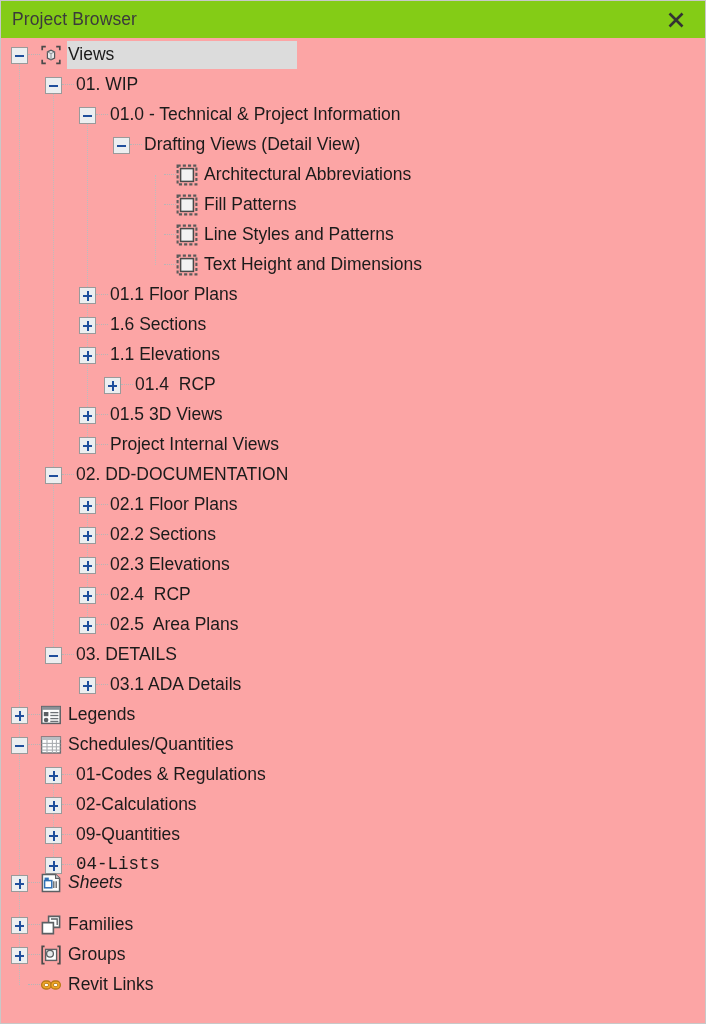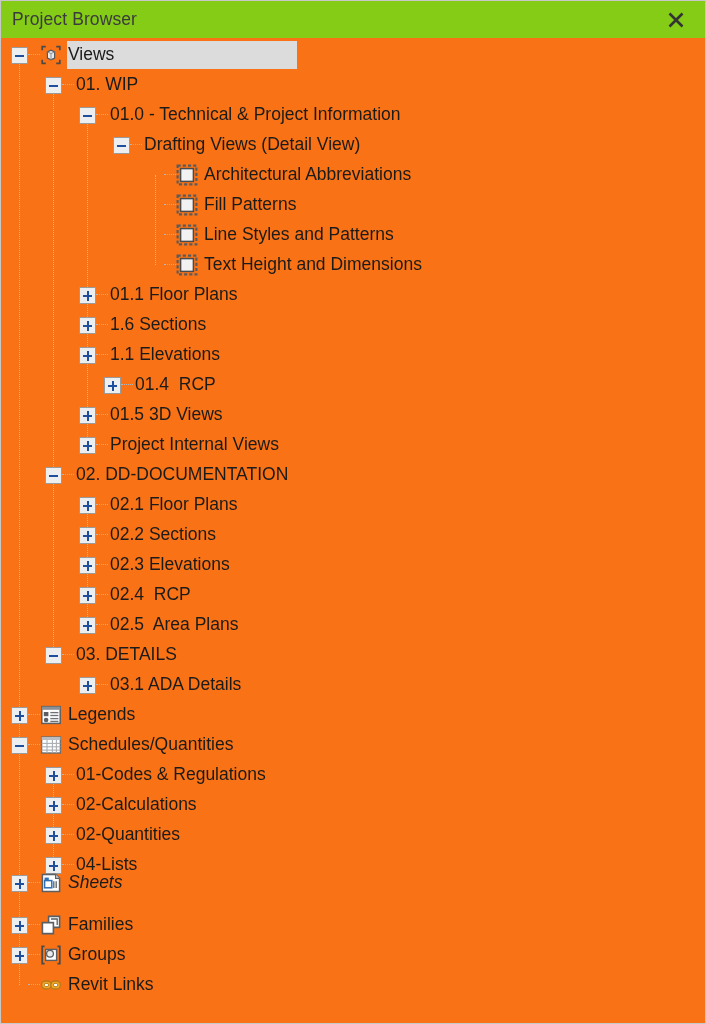--- a/index.html
+++ b/index.html
@@ -52,21 +52,21 @@
     justify-content: center;
     cursor: pointer;
     margin-right: 2px;
   }
   .close-btn svg { display: block; }
 
   
   .tree {
     flex: 1;
     position: relative;
-    background: #f97316;
+    background: #fca5a5;
     overflow: hidden;
     padding-top: 2px;
   }
 
   .row {
     position: relative;
     height: 30px;
     display: flex;
     align-items: center;
     white-space: nowrap;
@@ -426,25 +426,25 @@
         <div class="row-inner" style="margin-left: 44px;">
           <span class="expander plus"></span>
           <span class="stub"></span>
           <span class="label">02-Calculations</span>
         </div>
       </div>
       <div class="row" style="position: absolute; left: 0px; right: 0px; top: 782px;">
         <div class="row-inner" style="margin-left: 44px;">
           <span class="expander plus"></span>
           <span class="stub"></span>
-          <span class="label">02-Quantities</span>
+          <span class="label">09-Quantities</span>
         </div>
       </div>
       <div class="row" style="position: absolute; left: 0px; right: 0px; top: 812px;">
-        <div class="row-inner" style="margin-left: 44px;">
+        <div class="row-inner" style="margin-left: 44px; font-family: Liberation Mono, monospace;">
           <span class="expander plus"></span>
           <span class="stub"></span>
           <span class="label">04-Lists</span>
         </div>
       </div>
       <div class="row" style="position: absolute; left: 0px; right: 0px; top: 830px; font-style: italic;">
         <div class="row-inner" style="margin-left: 10px;">
           <span class="expander plus"></span>
           <span class="stub"></span>
           <span class="node-icon">

